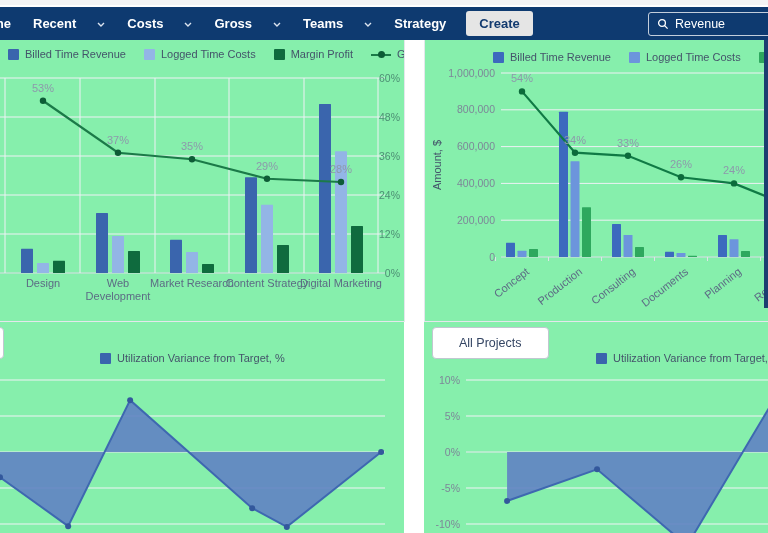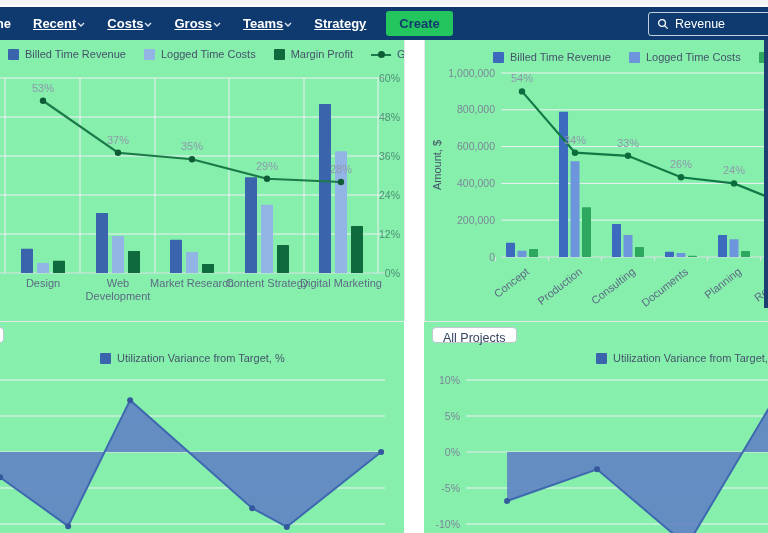--- a/index.html
+++ b/index.html
@@ -2,40 +2,40 @@
 <html><head>
 <meta charset="utf-8">
 <style>
   html,body{margin:0;padding:0;}
   body{width:768px;height:533px;overflow:hidden;position:relative;background:#fff;
        font-family:"Liberation Sans",sans-serif;-webkit-font-smoothing:antialiased;}
   .top-strip{position:absolute;left:0;top:0;width:768px;height:5px;background:#f3f4f5;border-bottom:2px solid #fff;}
   nav{position:absolute;left:0;top:7px;width:768px;height:33px;background:#0e3a70;
       display:flex;align-items:center;color:#fff;font-size:13px;font-weight:700;}
   .nav-frag{width:11px;overflow:hidden;display:inline-flex;justify-content:flex-end;white-space:nowrap;flex:none;}
-  .nav-item{display:inline-flex;align-items:center;gap:1px;margin-left:22px;cursor:pointer;white-space:nowrap;flex:none;text-decoration:underline;}
+  .nav-item{display:inline-flex;align-items:center;gap:21px;margin-left:22px;cursor:pointer;white-space:nowrap;flex:none;}
   .chev{display:inline-block;margin-top:2px;}
-  .create-btn{margin-left:20px;background:#22c55e;color:#123a6f;border:none;border-radius:3px;
+  .create-btn{margin-left:20px;background:#e5e5e5;color:#123a6f;border:none;border-radius:3px;
       font-family:"Liberation Sans",sans-serif;font-size:13px;font-weight:700;padding:5px 13px;cursor:pointer;flex:none;}
   .search-box{position:absolute;right:-10px;top:5px;width:120px;height:22px;border:1px solid rgba(255,255,255,.75);
       border-radius:3px;display:flex;align-items:center;gap:6px;padding-left:8px;font-weight:400;font-size:12.5px;color:#fff;}
   .panel{position:absolute;background:#86efac;overflow:hidden;}
   #panel-top-left{left:0;top:40px;width:404px;height:281px;border-right:1px solid #e4e7ec;border-bottom:1px solid #e4e7ec;}
   #panel-top-right{left:424px;top:40px;width:344px;height:281px;border-left:1px solid #e4e7ec;border-bottom:1px solid #e4e7ec;}
   #panel-bottom-left{left:0;top:322px;width:404px;height:211px;}
   #panel-bottom-right{left:424px;top:322px;width:344px;height:211px;}
   .legend{position:absolute;display:flex;gap:18px;white-space:nowrap;font-size:11px;color:#44546a;align-items:center;}
   .legend .li{display:inline-flex;align-items:center;gap:6px;flex:none;}
   .sq{width:11px;height:11px;display:inline-block;border-radius:1px;}
   .lm{position:relative;width:20px;height:11px;display:inline-block;}
   .lm-line{position:absolute;left:0;top:5px;width:20px;height:2px;}
   .lm-dot{position:absolute;left:7px;top:2.5px;width:7px;height:7px;border-radius:50%;}
   .chart-svg{position:absolute;left:0;top:0;}
   .pill-btn{position:absolute;background:#fff;border:1px solid #c1c7d0;border-radius:4px;color:#344563;
-      font-family:"Liberation Sans",sans-serif;font-size:12.5px;padding:3px 10px;height:16px;box-sizing:border-box;cursor:pointer;}
+      font-family:"Liberation Sans",sans-serif;font-size:12.5px;padding:3px 26px;height:32px;box-sizing:border-box;cursor:pointer;}
   #all-projects-btn{left:432px;top:327px;}
   #partial-btn{left:-50px;top:327px;width:54px;}
   .right-strip{position:absolute;left:764px;top:40px;width:4px;height:268px;background:#1c3e70;}
 </style>
 </head>
 <body>
 
 <div class="top-strip"></div>
 
 <nav>

